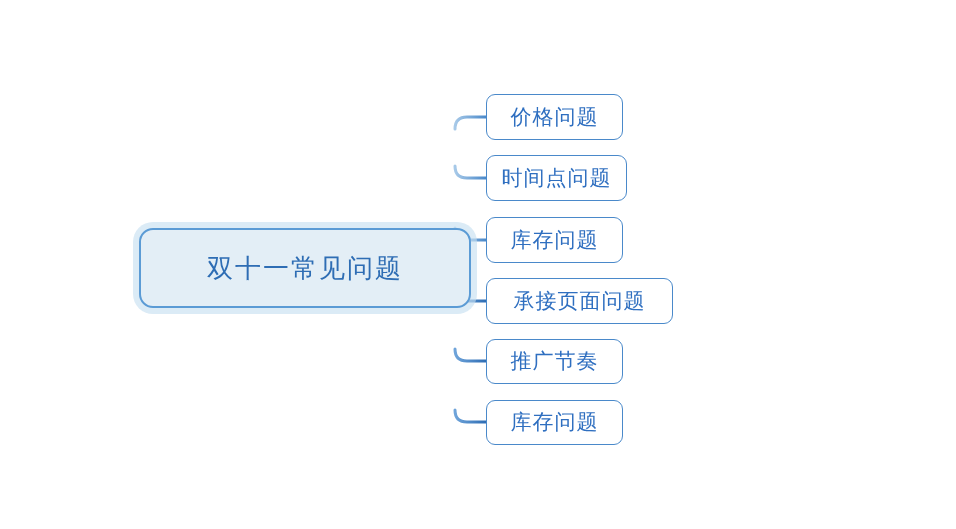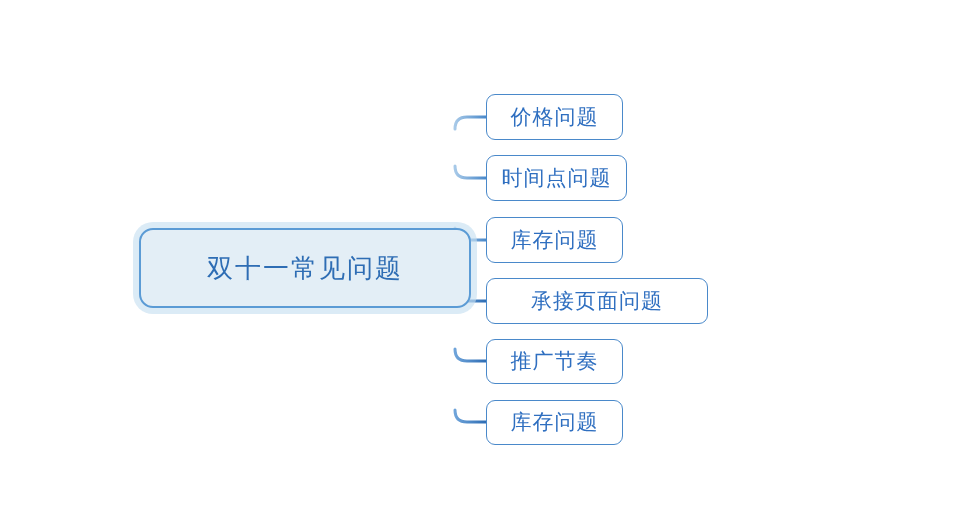--- a/index.html
+++ b/index.html
@@ -102,21 +102,21 @@
   <div id="children-host">
       <div class="child-node" style="left: 486px; top: 94px; width: 137px; height: 46px; font-size: 21px;">
         <span class="node-label">价格问题</span>
       </div>
       <div class="child-node" style="left: 486px; top: 155px; width: 141px; height: 46px; font-size: 21px;">
         <span class="node-label">时间点问题</span>
       </div>
       <div class="child-node" style="left: 486px; top: 217px; width: 137px; height: 46px; font-size: 21px;">
         <span class="node-label">库存问题</span>
       </div>
-      <div class="child-node" style="left: 486px; top: 278px; width: 222px; height: 46px; font-size: 21px;">
+      <div class="child-node" style="left: 486px; top: 278px; width: 187px; height: 46px; font-size: 21px;">
         <span class="node-label">承接页面问题</span>
       </div>
       <div class="child-node" style="left: 486px; top: 339px; width: 137px; height: 45px; font-size: 21px;">
         <span class="node-label">推广节奏</span>
       </div>
       <div class="child-node" style="left: 486px; top: 400px; width: 137px; height: 45px; font-size: 21px;">
         <span class="node-label">库存问题</span>
       </div>
     </div>
 

